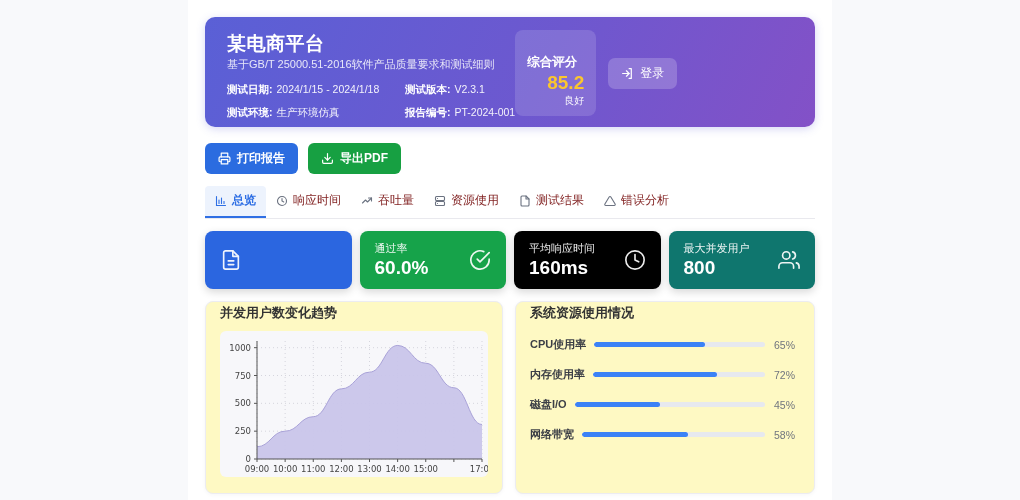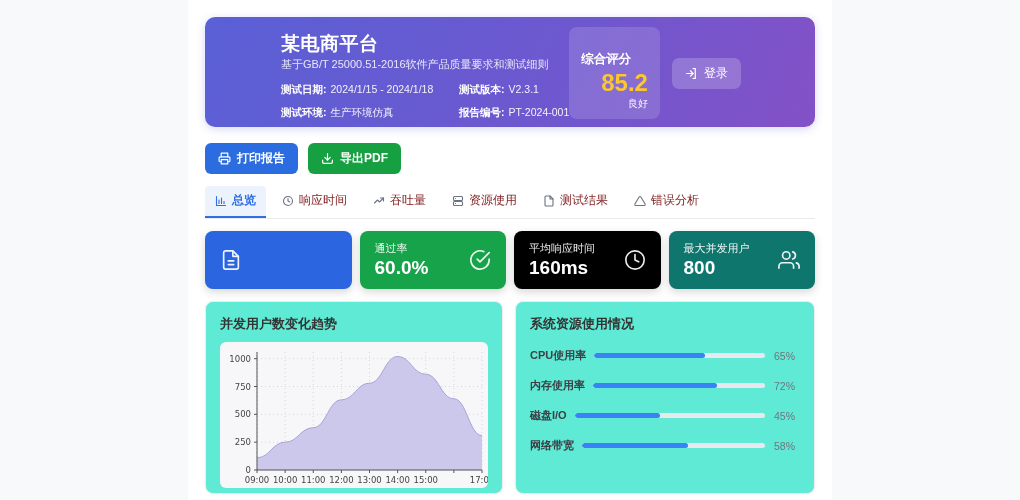--- a/index.html
+++ b/index.html
@@ -12,62 +12,62 @@
   }
   .content-column {
     width:644px; height:500px; margin:0 auto;
     background:#ffffff; padding:17px;
   }
 
   
   .header-card {
     height:110px; border-radius:10px;
     background:linear-gradient(115deg,#5a60d6 0%,#6d58cf 55%,#8351c7 100%);
-    color:#fff; display:flex; justify-content:center; align-items:stretch;
+    color:#fff; display:flex; justify-content:flex-start; align-items:stretch;
     padding:14px 20px 12px 22px;
     box-shadow:0 2px 8px rgba(90,96,214,.25);
   }
   .hdr-left { display:flex; flex-direction:column; }
   .hdr-title { font-size:19px; font-weight:bold; letter-spacing:.5px; }
   .hdr-sub { font-size:11px; color:rgba(255,255,255,.85); }
   .hdr-meta {
     display:grid; grid-template-columns:178px auto;
     grid-row-gap:9px; margin-top:11px; font-size:10.5px;
   }
   .meta-item .m-label { font-weight:bold; margin-right:4px; }
   .meta-item .m-value { color:rgba(255,255,255,.92); }
 
   .hdr-right { display:flex; align-items:center; gap:12px; }
   .score-box {
     background:rgba(255,255,255,.14); border-radius:8px;
     padding:8px 12px; min-width:66px; display:flex; flex-direction:column;
   }
   .score-label { font-size:12.5px; font-weight:bold;margin-top:16px; }
-  .score-value { font-size:24px; font-weight:bold; text-align:right; line-height:1.1; margin-top:2px;margin-left:20px; }
+  .score-value { font-size:19px; font-weight:bold; text-align:right; line-height:1.1; margin-top:2px;margin-left:20px; }
   .score-grade { font-size:10px; text-align:right; margin-top:1px; color:rgba(255,255,255,.95); }
   .login-btn {
     display:flex; align-items:center; gap:6px;
     background:rgba(255,255,255,.2); border:none; color:#fff;
     font-size:12px; padding:7px 13px; border-radius:7px; cursor:pointer;
     font-family:inherit;
   }
 
   
   .toolbar { margin-top:16px; display:flex; gap:10px; }
   .btn {
     display:flex; align-items:center; gap:6px; border:none; cursor:pointer;
     color:#fff; font-size:12px; font-weight:bold; padding:7px 13px;
     border-radius:6px; font-family:inherit;
   }
   .btn-print { background:#2b6ce0; }
   .btn-export { background:#17a042; }
 
   
   .tabs {
-    margin-top:12px; display:flex; gap:6px;
+    margin-top:12px; display:flex; 
     border-bottom:1px solid #e9e9ee;
   }
   .tab {
     display:flex; align-items:center; gap:5px;
     font-size:12px; color:#7f1d1d; padding:6px 10px 7px;
     cursor:pointer; border-bottom:2px solid transparent;
     white-space:nowrap;
   }
   .tab svg { stroke:#6b7280; }
   .tab.active {
@@ -84,22 +84,22 @@
     padding:9px 15px; box-shadow:0 3px 8px rgba(0,0,0,.16);
   }
   .stat-text { display:flex; flex-direction:column; }
   .stat-label { font-size:11px; opacity:.92; }
   .stat-value { font-size:19px; font-weight:bold; margin-top:2px; line-height:1.1; }
   .stat-card svg { opacity:.92; flex-shrink:0; }
 
   
   .panels { margin-top:12px; display:grid; grid-template-columns:298px 300px; gap:12px; }
   .panel {
-    background:#5eead4; border:1px solid #ececf1; border-radius:8px;
-    padding:13px 14px; height:193px;
+    background:#fef9c3; border:1px solid #ececf1; border-radius:8px;
+    padding:2px 14px; height:193px;
     box-shadow:0 1px 4px rgba(0,0,0,.04);
   }
   .panel-title { font-size:13px; font-weight:bold; color:#333; }
   .chart-box {
     margin-top:9px; background:#f7f7fa; border-radius:6px;
     height:146px; overflow:hidden;
   }
   .chart-box svg text { font-family:"DejaVu Sans", sans-serif; font-size:8.5px; fill:#444; }
 
   .res-rows { margin-top:4px; }

